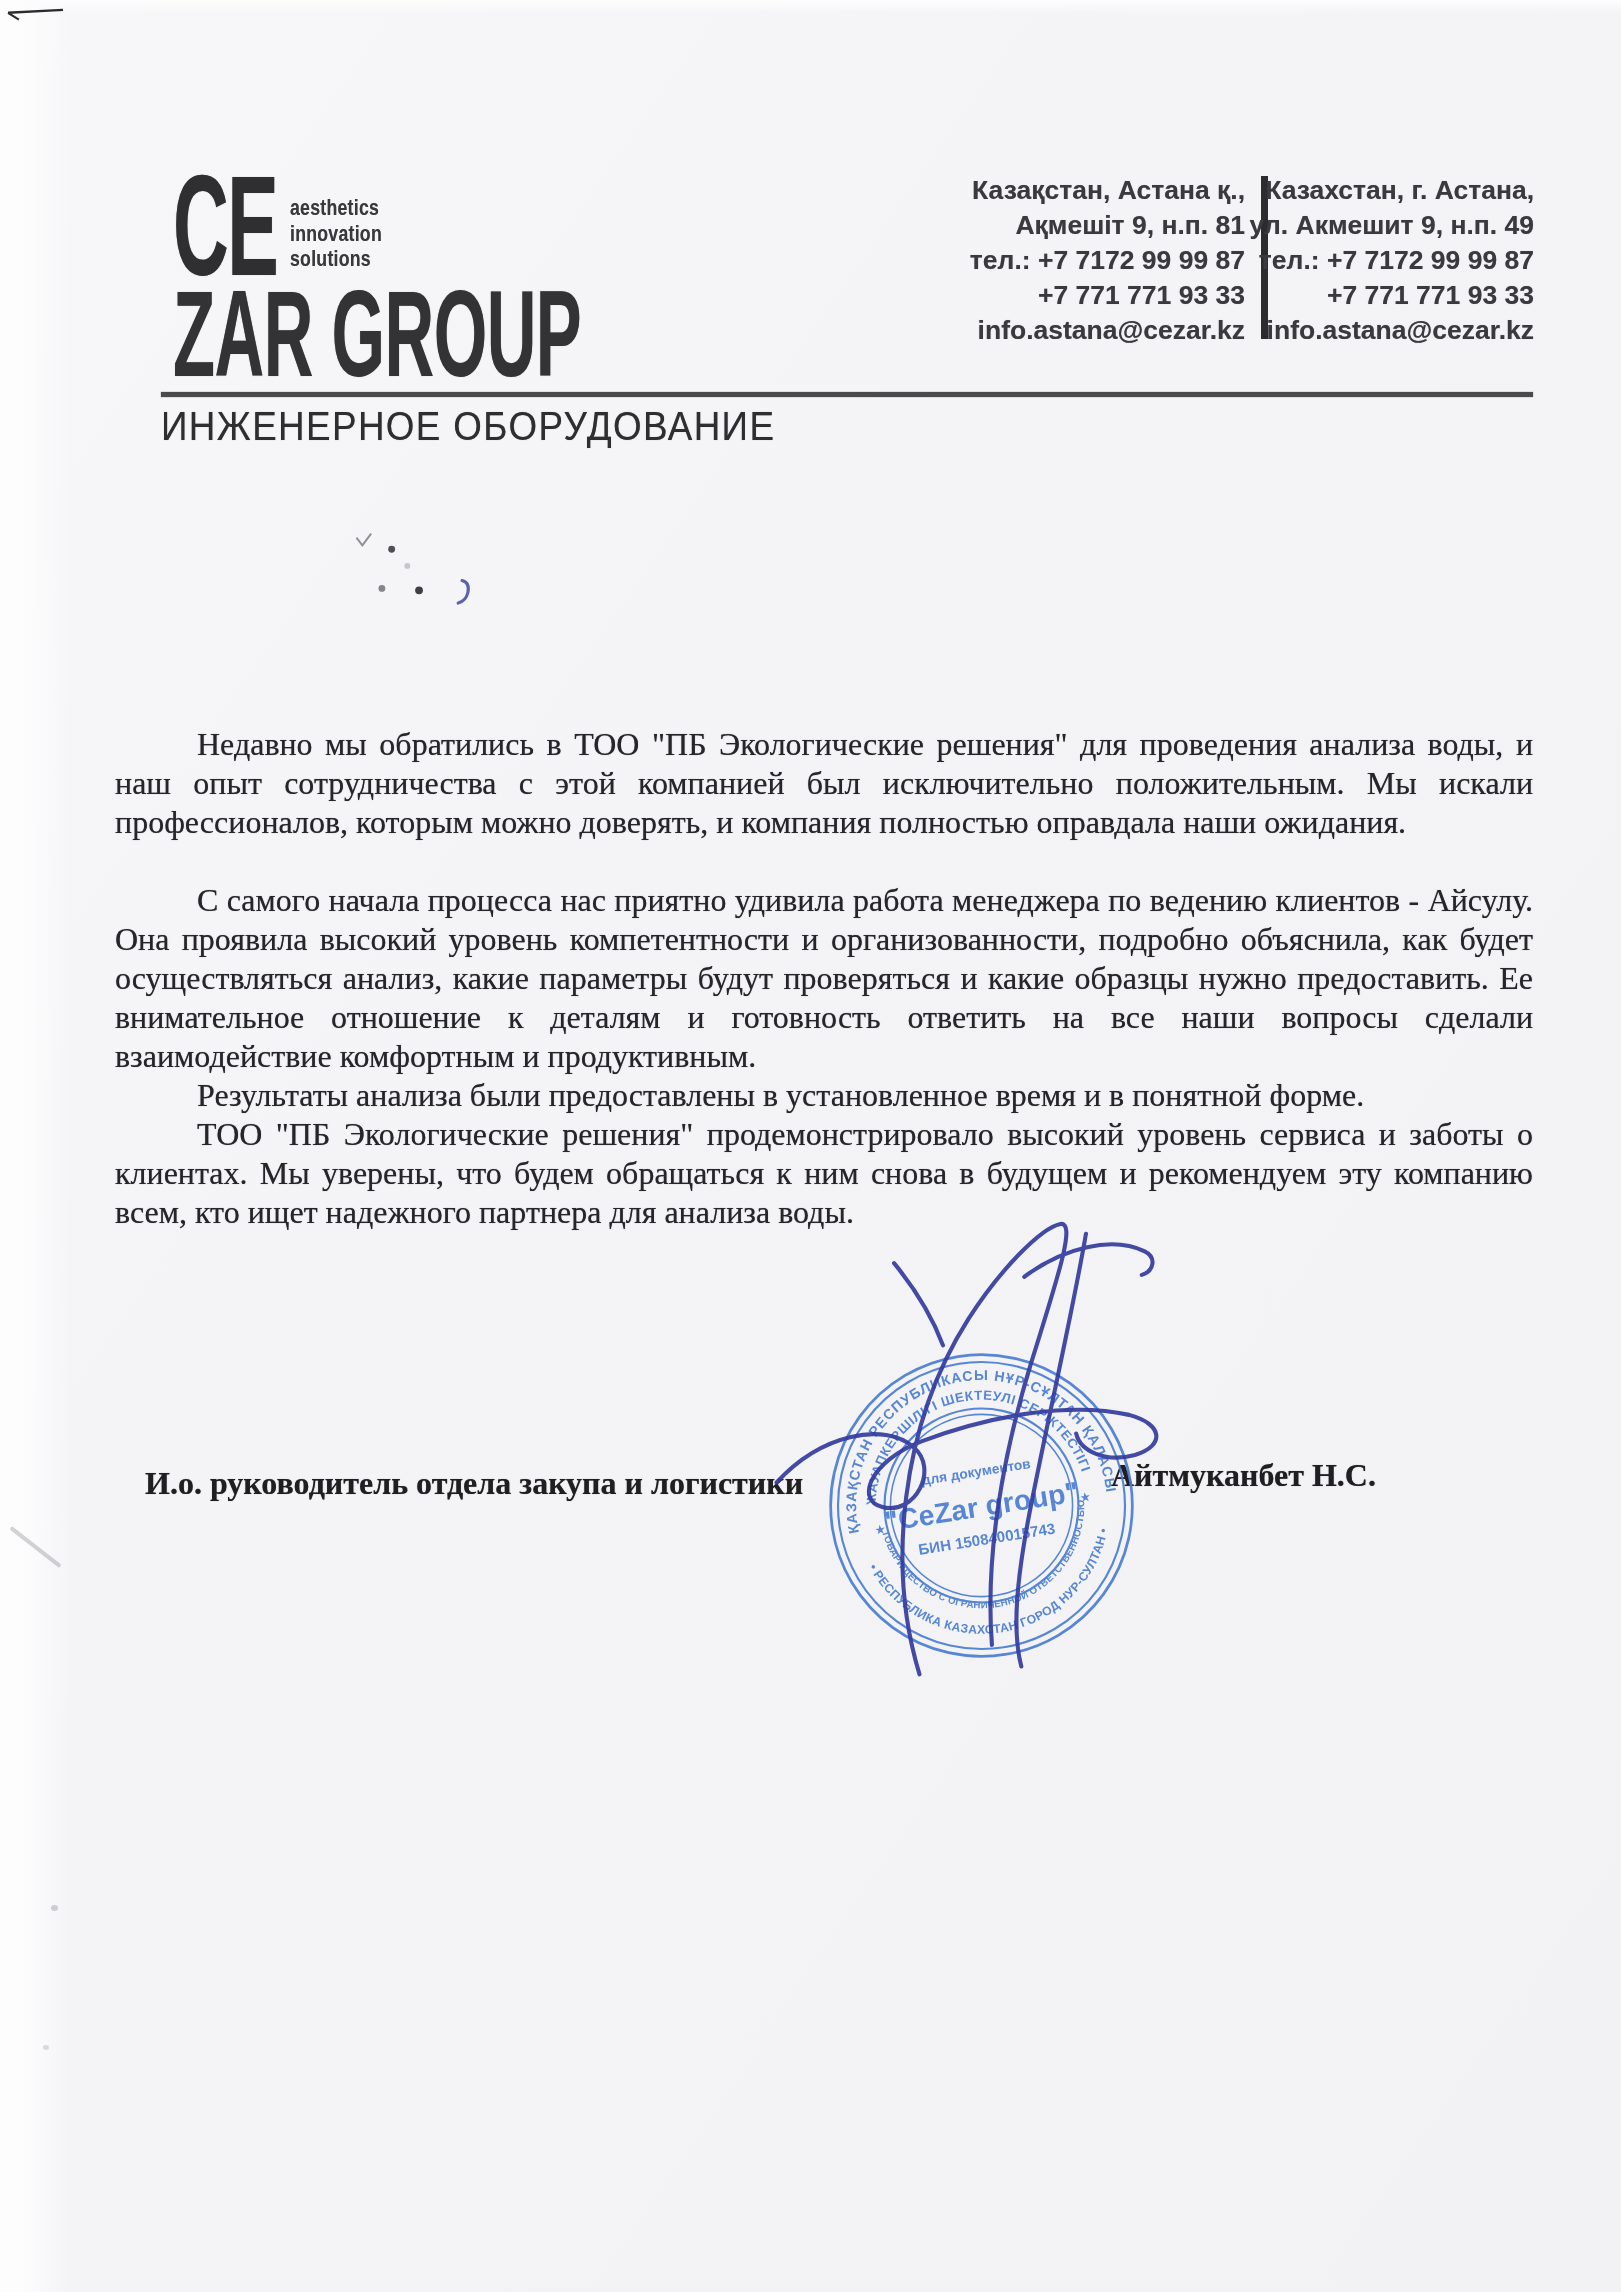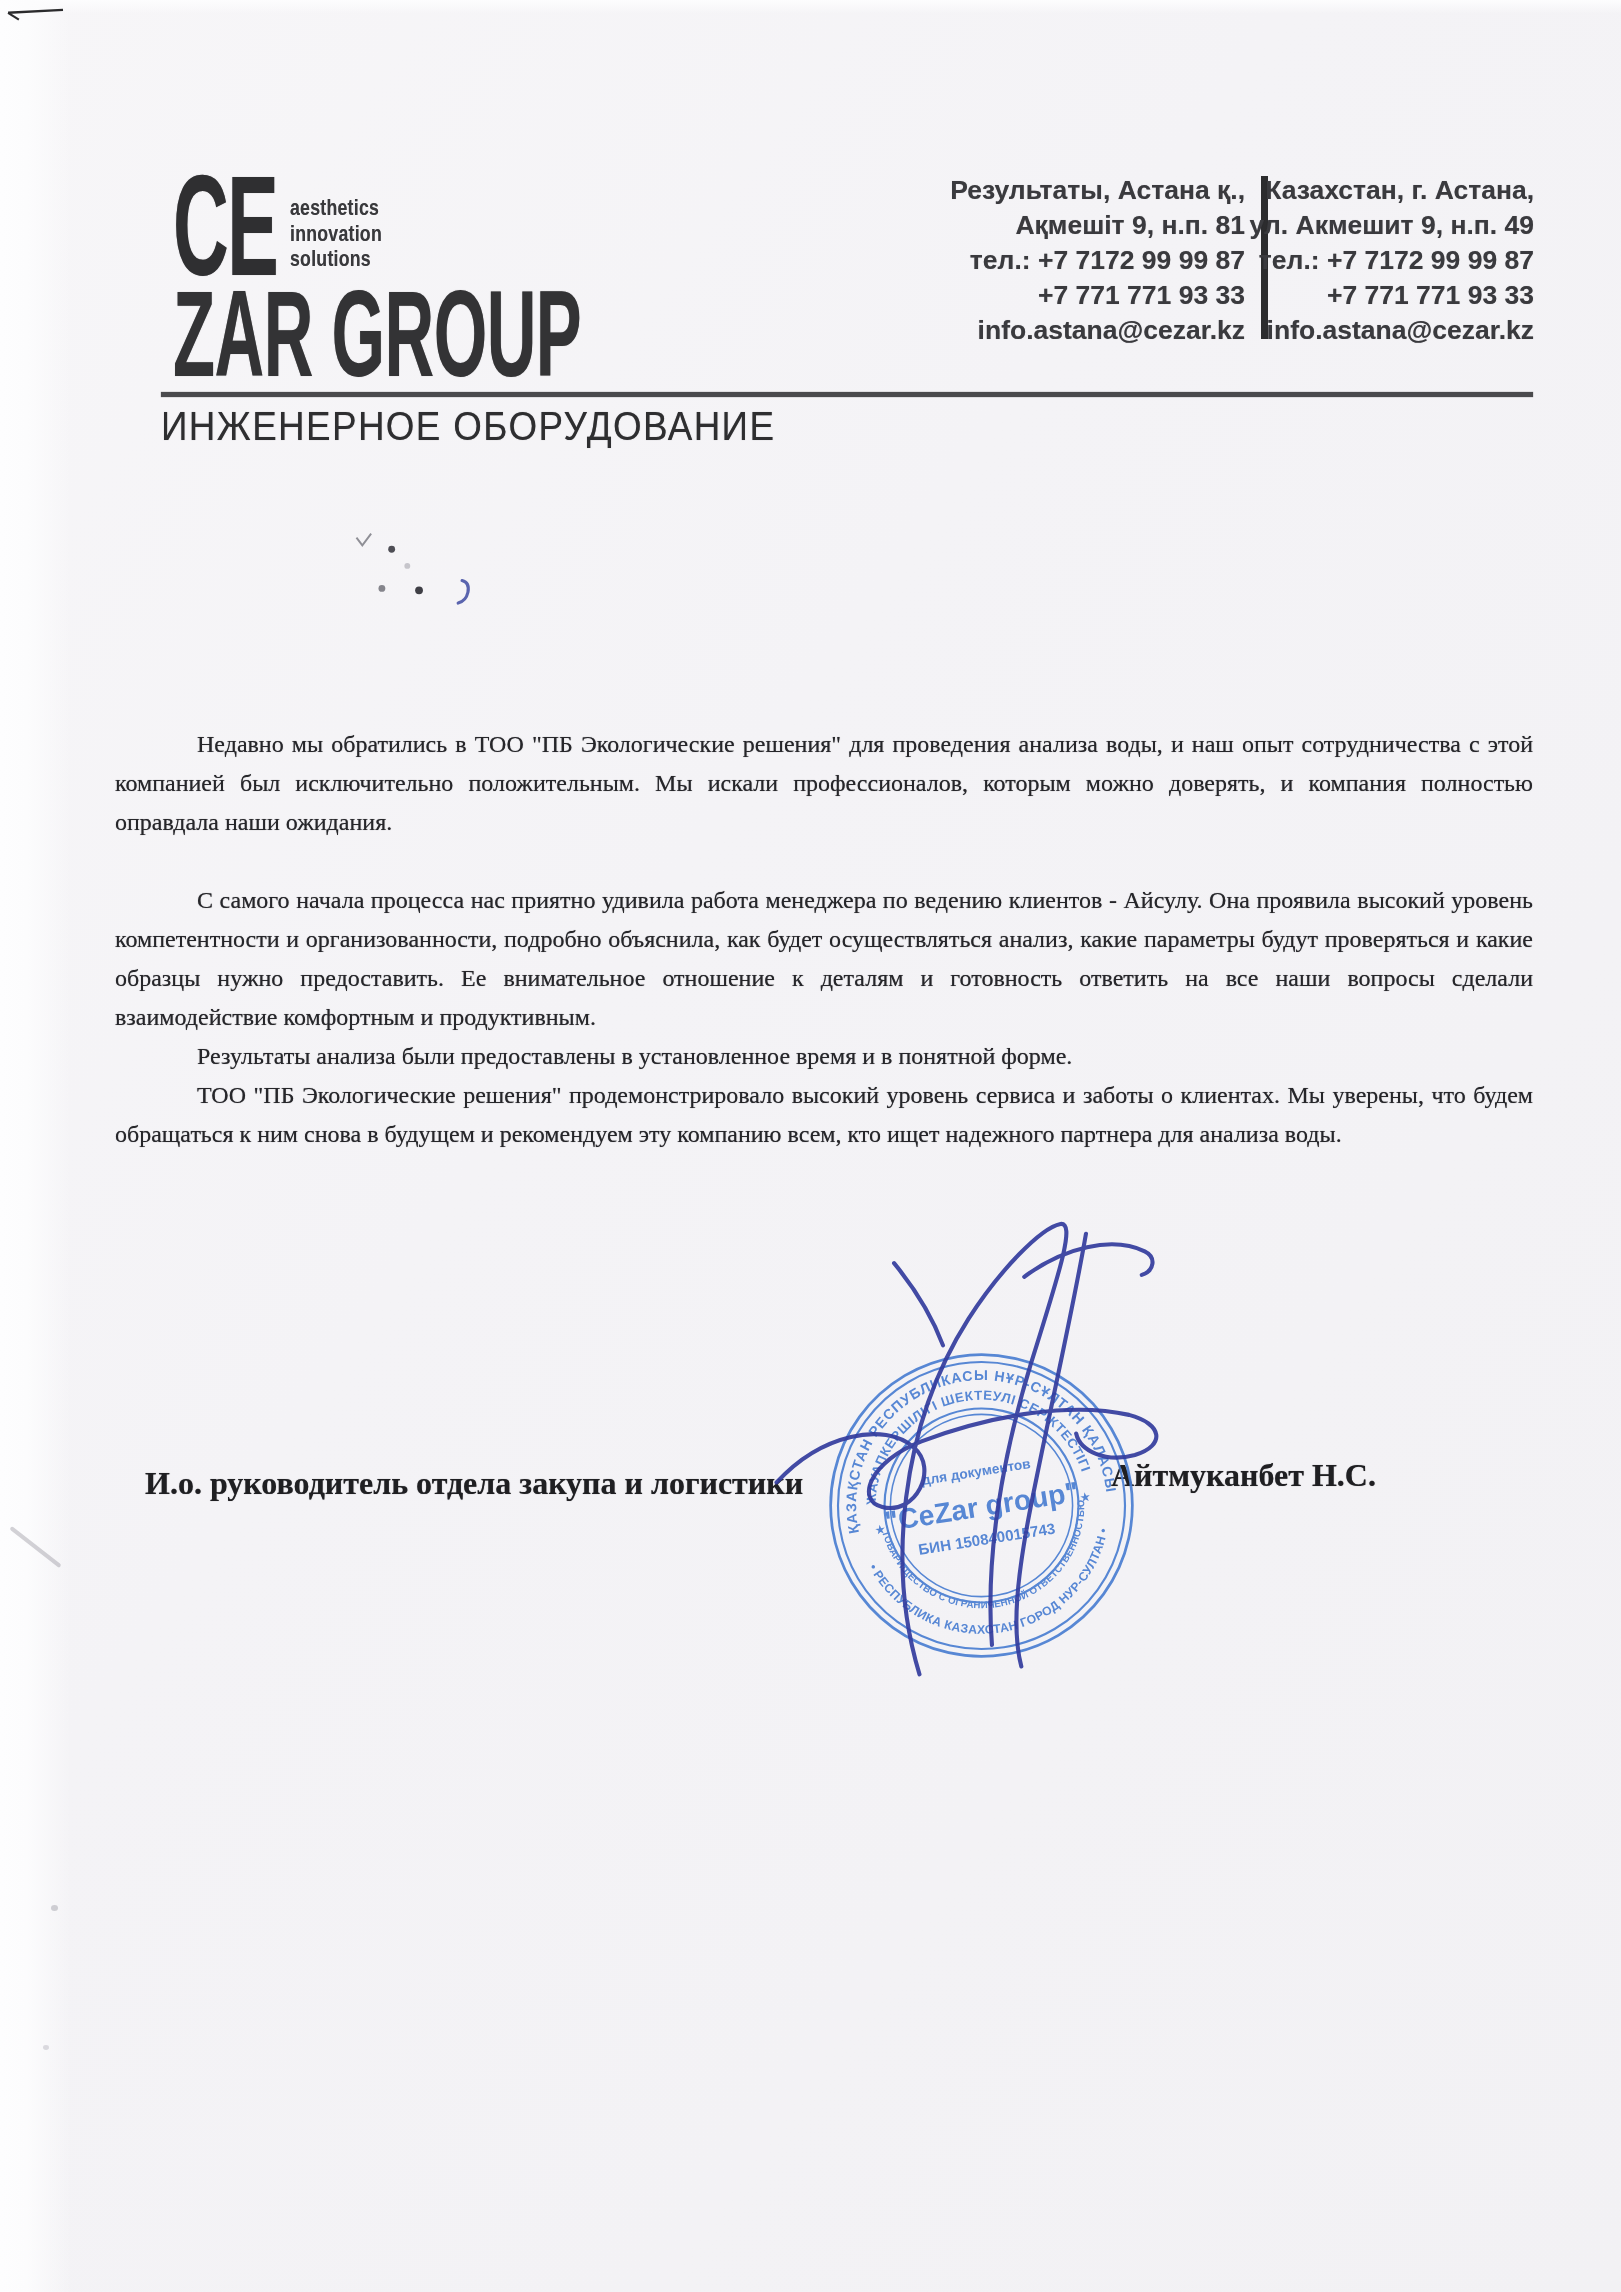--- a/index.html
+++ b/index.html
@@ -24,21 +24,21 @@
     transform:scaleX(.92);transform-origin:0 0;letter-spacing:1.5px;white-space:nowrap;
     text-shadow:0 0 0.8px rgba(40,40,44,.55);}
   
   .contacts{top:173px;font-size:26.5px;line-height:35px;font-weight:700;color:#3a3a3e;
     text-shadow:0 0 0.7px rgba(50,50,56,.45);white-space:nowrap;text-align:right;}
   .contacts.kk{left:853px;width:392px;}
   .contacts.ru{left:1142px;width:392px;}
   .vdivider{left:1261px;top:176px;width:6.9px;height:163px;background:#2c2c2e;}
   
   .letter{left:115px;top:725px;width:1418px;font-family:"Liberation Serif",serif;
-    font-size:24px;line-height:39px;color:#26262a;text-align:justify;
+    font-size:32px;line-height:39px;color:#26262a;text-align:justify;
     text-shadow:0 0 0.8px rgba(30,30,36,.65);}
   .letter p{margin:0;text-indent:82px;}
   .letter p.gap{margin-top:39px;}
   
   .sig-title{left:145px;top:1457px;font-family:"Liberation Serif",serif;font-size:32px;font-weight:700;
     color:#1f1f22;white-space:nowrap;text-shadow:0 0 0.8px rgba(25,25,30,.6);z-index:2;margin-top:8px;}
   .sig-name{left:1111px;top:1457px;font-family:"Liberation Serif",serif;font-size:32px;font-weight:700;
     color:#1f1f22;white-space:nowrap;text-shadow:0 0 0.8px rgba(25,25,30,.6);z-index:2;}
   
   .stamp{left:815px;top:1339px;z-index:3;filter:blur(0.3px);opacity:.92;}
@@ -63,21 +63,21 @@
 
   <div class="abs logo-ce">CE</div>
   <div class="abs tagline">
     <div>aesthetics</div>
     <div>innovation</div>
     <div>solutions</div>
   </div>
   <div class="abs logo-zar">ZAR GROUP</div>
 
   <div class="abs contacts kk">
-    <div>Результаты, Астана қ.,</div>
+    <div>Казақстан, Астана қ.,</div>
     <div>Ақмешіт 9, н.п. 81</div>
     <div>тел.: +7 7172 99 99 87</div>
     <div>+7 771 771 93 33</div>
     <div>info.astana@cezar.kz</div>
   </div>
   <div class="abs vdivider"></div>
   <div class="abs contacts ru">
     <div>Казахстан, г. Астана,</div>
     <div>ул. Акмешит 9, н.п. 49</div>
     <div>тел.: +7 7172 99 99 87</div>

